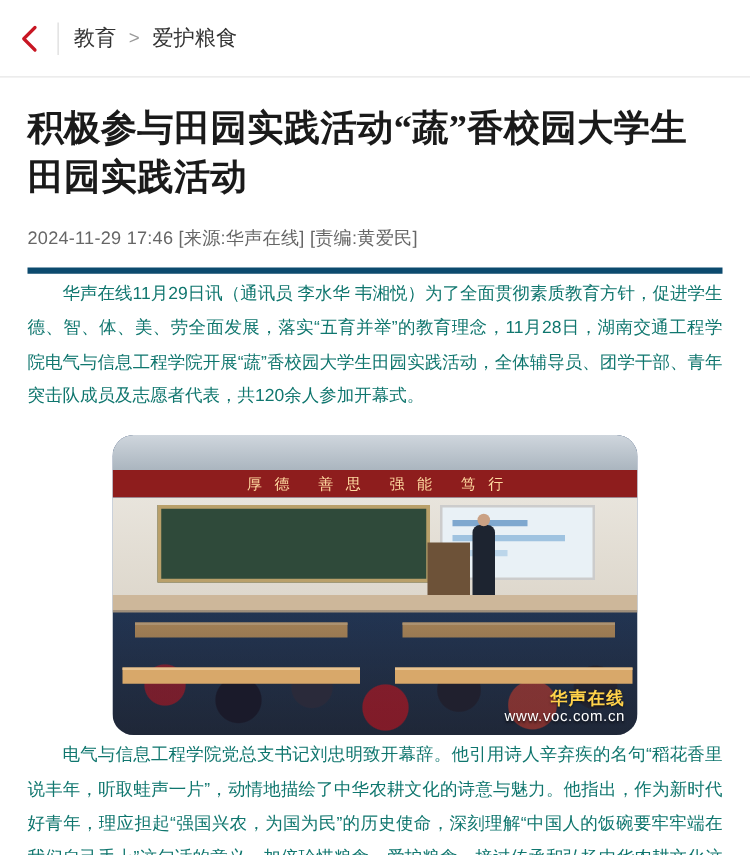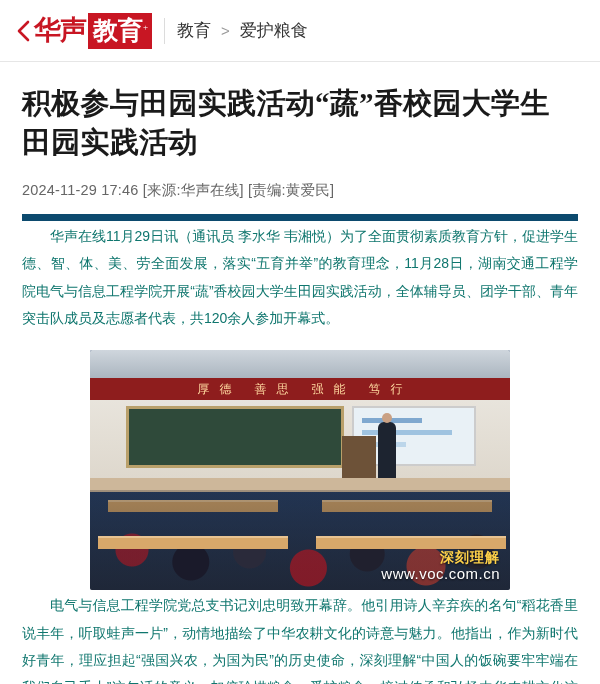--- a/index.html
+++ b/index.html
@@ -98,21 +98,21 @@
     font-weight: bold;
     line-height: 1.33;
     color: #1a1a1a;
     margin: 0 0 20px 0;
     letter-spacing: 0.3px;
   }
   .meta {
     font-size: 14.5px;
     color: #666;
     padding-bottom: 14px;
-    border-bottom: 7px solid #0c4a6e;
+    border-bottom: 5px solid #0c4a6e;
     letter-spacing: 0.2px;
   }
   .body-text {
     font-size: 14px;
     line-height: 1.95;
     color: #0f766e;
     margin: 2px 0 0 0;
     text-align: justify;
     text-indent: 2em;
   }
@@ -124,20 +124,21 @@
     height: 240px;
     position: relative;
     overflow: hidden;
     border-radius: 2px;
   }
   .photo {
     position: absolute;
     inset: 0;
     background: linear-gradient(#14305c 0%, #1b3d6b 22%, #24406a 40%, #2c3c55 100%);
     overflow: hidden;
+    border-radius: 17px;
   }
   
   .ceiling {
     position: absolute; left: 0; top: 0; width: 100%; height: 30px;
     background: linear-gradient(#cfd6dd, #a8b3bd);
   }
   .banner {
     position: absolute; left: 0; top: 28px; width: 100%; height: 22px;
     background: #8e1d1d;
     color: #ffd9a0;
@@ -202,41 +203,35 @@
   .watermark {
     position: absolute; right: 10px; bottom: 8px;
     text-align: right; line-height: 1.1;
   }
   .wm-top {
     color: #ffd24a; font-family: "Liberation Serif", serif;
     font-weight: bold; font-size: 14px; letter-spacing: 1px;
     text-shadow: 0 1px 2px rgba(0,0,0,.6);
   }
   .wm-bot {
-    color: #ffffff; font-size: 15px; letter-spacing: .5px;
+    color: #ffffff; font-size: 12px; letter-spacing: .5px;
     text-shadow: 0 1px 2px rgba(0,0,0,.7);
   }
 </style>
 </head>
 <body>
 
 <div class="header">
 
   <div class="back-chevron">
     <svg width="14" height="22" viewBox="0 0 14 22" aria-hidden="true">
       <path d="M12 2 L3 11 L12 20" fill="none" stroke="#c81623" stroke-width="2.6" stroke-linecap="round" stroke-linejoin="round"></path>
     </svg>
   </div>
 
-  <div class="brand">
-    <span class="brand-hua">华声</span>
-    <span class="brand-edu">
-      <span>教育</span><span class="sup">+</span>
-    </span>
-  </div>
 
   <div class="crumb-sep-line"></div>
 
   <div class="crumbs">
     <span class="crumb-link">教育</span>
     <span class="crumb-arrow">&gt;</span>
     <span class="crumb-current">爱护粮食</span>
   </div>
 
 </div>
@@ -262,21 +257,21 @@
       </div>
       <div class="podium"></div>
       <div class="speaker"></div>
       <div class="floorlight"></div>
       <div class="desk d1"></div>
       <div class="desk d2"></div>
       <div class="crowd"></div>
       <div class="desk d3"></div>
       <div class="desk d4"></div>
       <div class="watermark">
-        <div class="wm-top">深刻理解</div>
+        <div class="wm-top">华声在线</div>
         <div class="wm-bot">www.voc.com.cn</div>
       </div>
     </div>
   </div>
 
   <p class="body-text">电气与信息工程学院党总支书记刘忠明致开幕辞。他引用诗人辛弃疾的名句“稻花香里说丰年，听取蛙声一片”，动情地描绘了中华农耕文化的诗意与魅力。他指出，作为新时代好青年，理应担起“强国兴农，为国为民”的历史使命，深刻理解“中国人的饭碗要牢牢端在我们自己手上”这句话的意义，加倍珍惜粮食、爱护粮食，接过传承和弘扬中华农耕文化这份沉甸甸的接力棒，积极参与田园实践活动，感受土地的厚重，将粮食文化的传承注入生活当</p>
 
 </div>
 
 </body></html>

